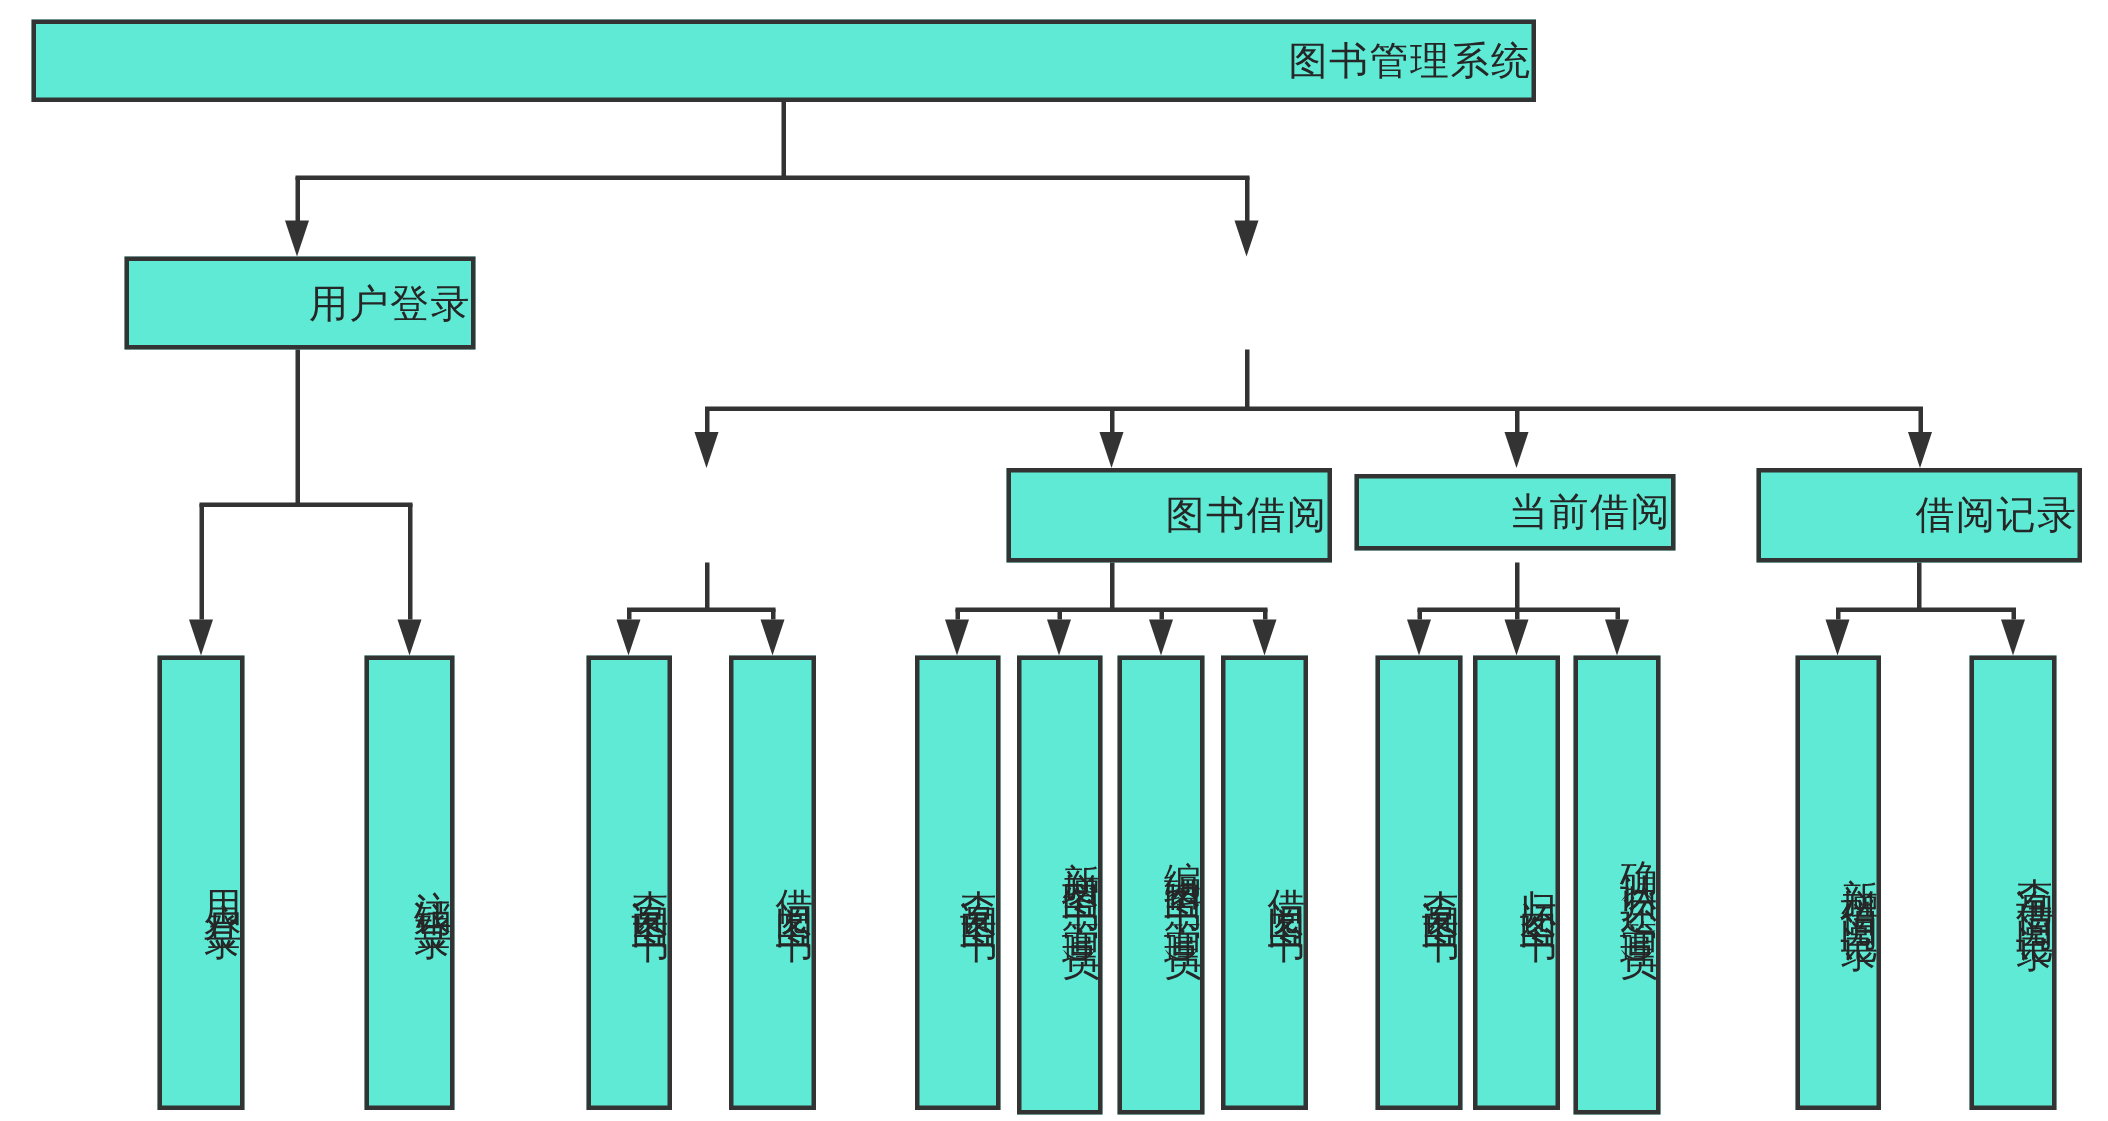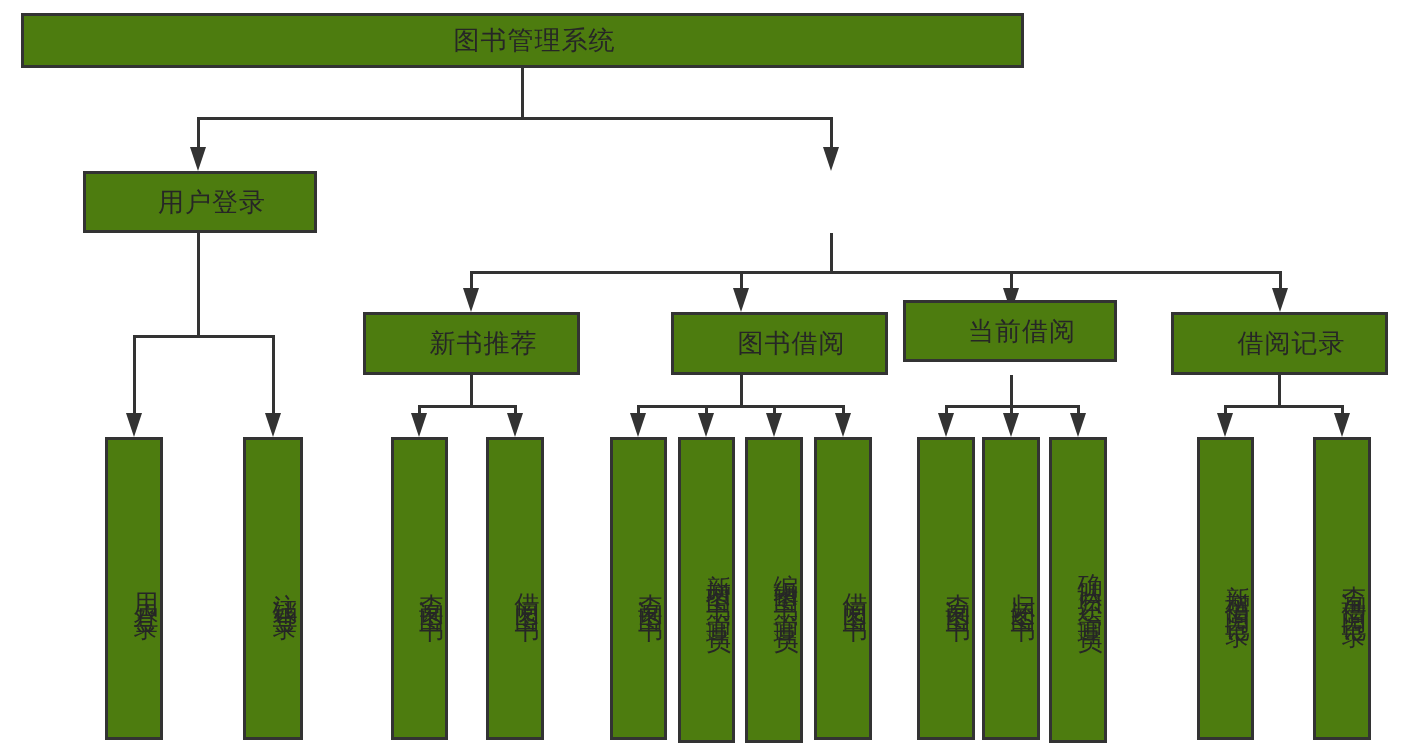--- a/index.html
+++ b/index.html
@@ -13,24 +13,24 @@
     position:relative;
     width:1405px;height:747px;
     background:var(--bg);
     font-family:"Liberation Sans",sans-serif;
     overflow:hidden;
   }
   .box{
     position:absolute;
     box-sizing:border-box;
     border:3px solid var(--line);
-    background:#4d7c0f;
+    background:#5eead4;
     display:flex;
     align-items:center;
-    justify-content:center;
+    justify-content:flex-end;
     padding-left:24px;
   }
   .hlabel{
     font-size:26px;
     letter-spacing:1px;
     color:var(--ink);
     white-space:nowrap;
   }
   .vlabel{
     writing-mode:vertical-rl;
@@ -90,27 +90,24 @@
   <div class="hline" style="left:469.5px;top:270.5px;width:812px;height:3px;"></div>
   <div class="vline" style="left:469.5px;top:272px;width:3px;height:16px;"></div>
   <div class="arrow" style="left:463px;top:288px;"></div>
   <div class="vline" style="left:740px;top:272px;width:3px;height:16px;"></div>
   <div class="arrow" style="left:733px;top:288px;"></div>
   <div class="vline" style="left:1010px;top:272px;width:3px;height:16px;"></div>
   <div class="arrow" style="left:1003px;top:288px;"></div>
   <div class="vline" style="left:1278.5px;top:272px;width:3px;height:16px;"></div>
   <div class="arrow" style="left:1272px;top:288px;"></div>
 
-  <div class="box" style="left:363px;top:312px;width:217px;height:63px;">
-    <span class="hlabel">新书推荐</span>
-  </div>
   <div class="box" style="left:671px;top:312px;width:217px;height:63px;">
     <span class="hlabel">图书借阅</span>
   </div>
-  <div class="box" style="left:903px;top:300px;width:214px;height:62px;">
+  <div class="box" style="left:903px;top:316px;width:214px;height:51px;">
     <span class="hlabel">当前借阅</span>
   </div>
   <div class="box" style="left:1171px;top:312px;width:217px;height:63px;">
     <span class="hlabel">借阅记录</span>
   </div>
 
   <div class="vline" style="left:470px;top:375px;width:3px;height:31px;"></div>
   <div class="hline" style="left:418px;top:404.5px;width:99px;height:3px;"></div>
   <div class="vline" style="left:418px;top:406px;width:3px;height:7px;"></div>
   <div class="arrow" style="left:411px;top:413px;"></div>

